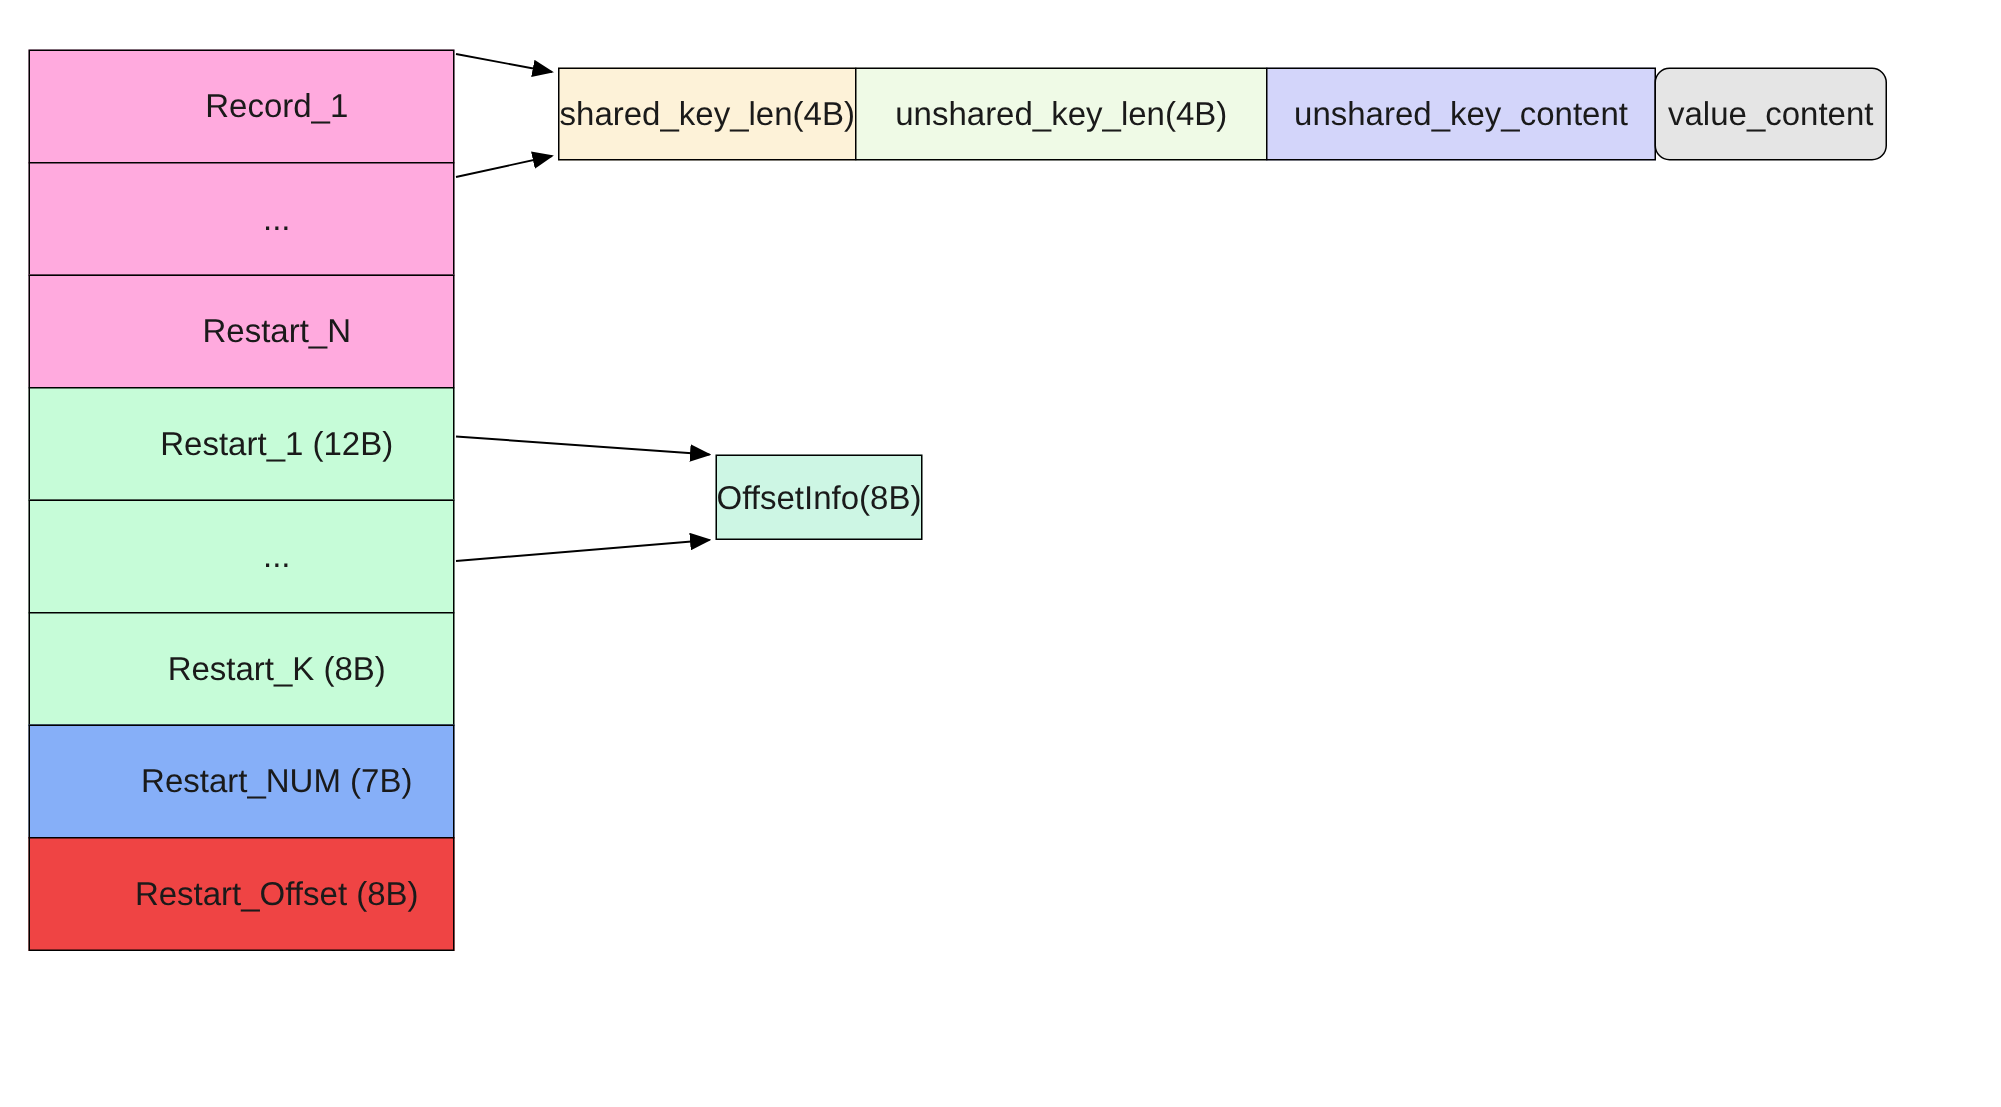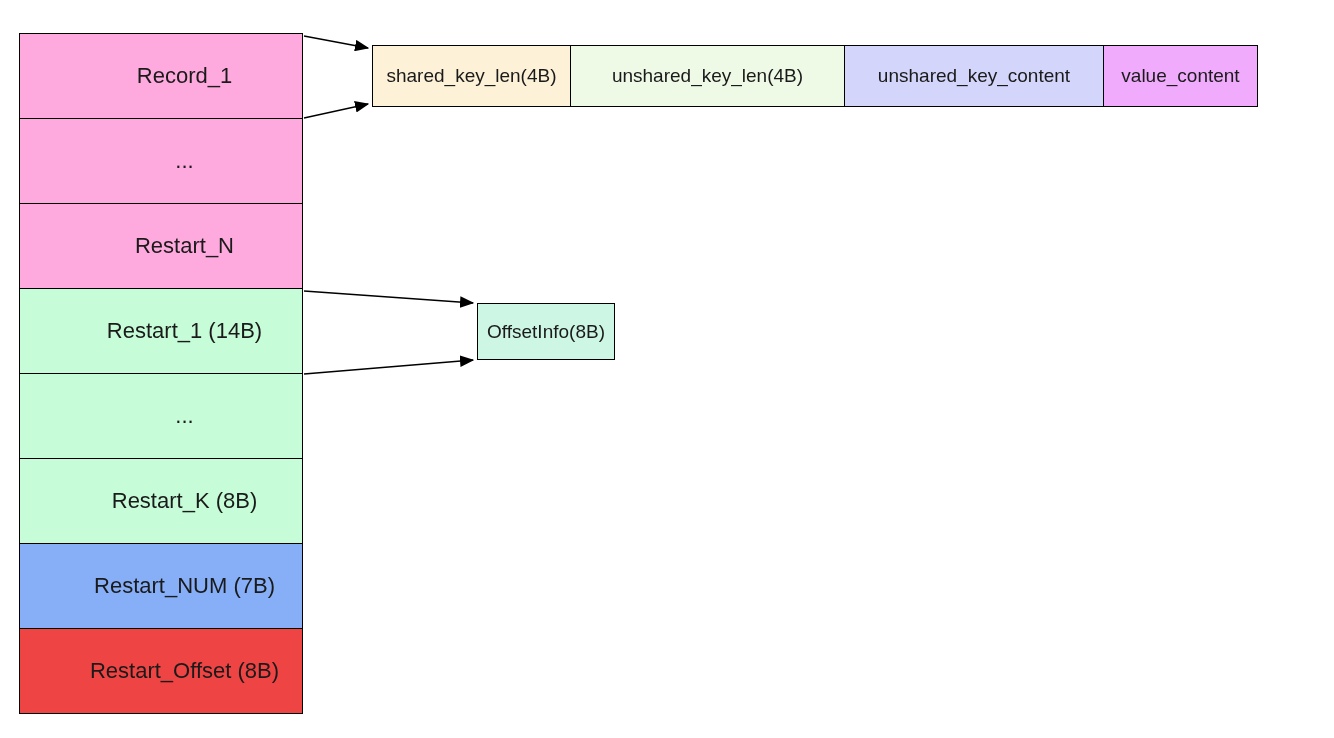--- a/index.html
+++ b/index.html
@@ -18,21 +18,21 @@
   }
   
   .block-column {
     position: absolute;
     left: 19px;
     top: 33px;
     width: 284px;
   }
   .block-row {
     box-sizing: border-box;
-    height: 86px;
+    height: 76px;
     border: 1px solid #000;
     margin-top: -1px;
     display: flex;
     align-items: center;
     justify-content: center;
     font-size: 22px;
     white-space: nowrap;
     padding-left: 47px;
   }
   .block-row:first-child { margin-top: 0; }
@@ -42,21 +42,21 @@
     position: absolute;
     display: flex;
   }
   .detail-cell {
     box-sizing: border-box;
     border: 1px solid #000;
     margin-left: -1px;
     display: flex;
     align-items: center;
     justify-content: center;
-    font-size: 19px;
+    font-size: 22px;
     white-space: nowrap;
   }
   .detail-cell:first-child { margin-left: 0; }
 
   .record-detail { left: 372px; top: 45px; height: 62px; }
   .record-detail .detail-cell { height: 62px; }
   .record-detail .c0 { width: 199px; }
   .record-detail .c1 { width: 275px; }
   .record-detail .c2 { width: 133px; }
   .record-detail .c3 { width: 260px; }
@@ -90,31 +90,31 @@
     <line x1="304" y1="36" x2="368" y2="48" stroke="#000" stroke-width="1.3" marker-end="url(#arrowhead)"></line>
     <line x1="304" y1="118" x2="368" y2="104" stroke="#000" stroke-width="1.3" marker-end="url(#arrowhead)"></line>
     <line x1="304" y1="291" x2="473" y2="303" stroke="#000" stroke-width="1.3" marker-end="url(#arrowhead)"></line>
     <line x1="304" y1="374" x2="473" y2="360" stroke="#000" stroke-width="1.3" marker-end="url(#arrowhead)"></line>
   </svg>
 
   <div class="block-column">
     <div class="block-row" style="background: rgb(255, 170, 222);">Record_1</div>
     <div class="block-row" style="background: rgb(255, 170, 222);">...</div>
     <div class="block-row" style="background: rgb(255, 170, 222);">Restart_N</div>
-    <div class="block-row" style="background: rgb(198, 252, 216);">Restart_1 (14B)</div>
+    <div class="block-row" style="background: rgb(198, 252, 216);">Restart_1 (12B)</div>
     <div class="block-row" style="background: rgb(198, 252, 216);">...</div>
     <div class="block-row" style="background: rgb(198, 252, 216);">Restart_K (8B)</div>
     <div class="block-row" style="background: rgb(134, 175, 248);">Restart_NUM (7B)</div>
     <div class="block-row" style="background: #ef4444;">Restart_Offset (8B)</div>
   </div>
 
   <div class="detail-row record-detail">
     <div class="detail-cell c0" style="background: rgb(253, 242, 216);">shared_key_len(4B)</div>
     <div class="detail-cell c1" style="background: rgb(239, 250, 230);">unshared_key_len(4B)</div>
     <div class="detail-cell c3" style="background: rgb(211, 213, 250);">unshared_key_content</div>
-    <div class="detail-cell c4" style="background: #f0abfc;">value_content</div>
+    <div class="detail-cell c4" style="background: #e5e5e5; border-radius: 10px;">value_content</div>
   </div>
 
   <div class="detail-row restart-detail">
     <div class="detail-cell c1" style="background: rgb(205, 246, 228);">OffsetInfo(8B)</div>
   </div>
 
 </div>
 
 </body></html>

